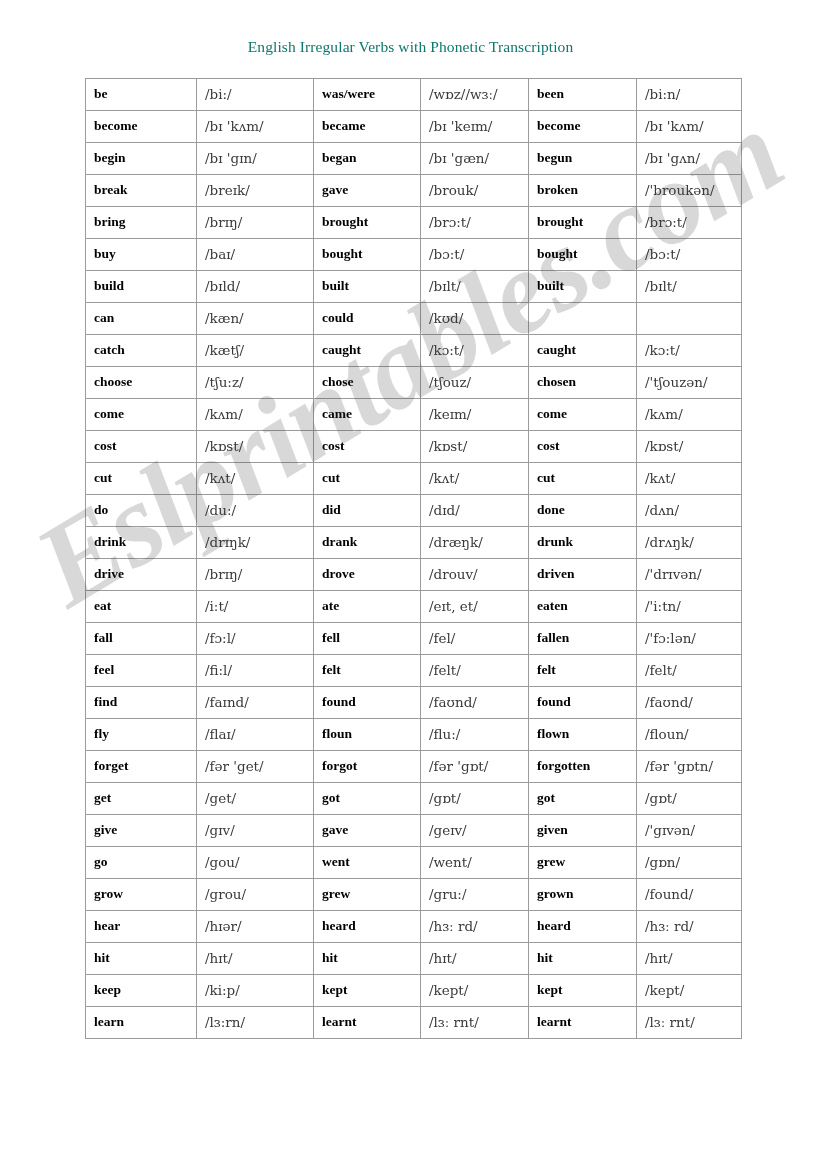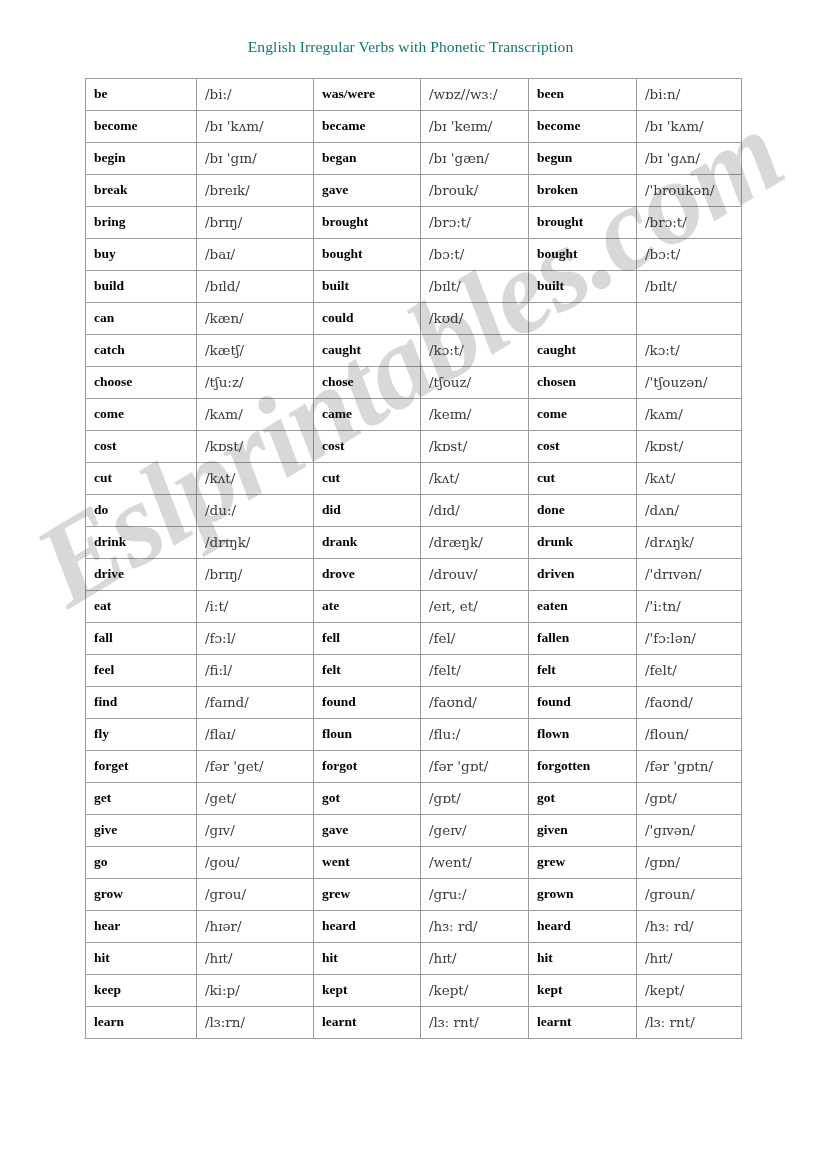--- a/index.html
+++ b/index.html
@@ -332,21 +332,21 @@
             <td class="ipa">/went/</td>
             <td class="verb">grew</td>
             <td class="ipa">/gɒn/</td>
           </tr>
           <tr>
             <td class="verb">grow</td>
             <td class="ipa">/grou/</td>
             <td class="verb">grew</td>
             <td class="ipa">/gru:/</td>
             <td class="verb">grown</td>
-            <td class="ipa">/groun/</td>
+            <td class="ipa">/found/</td>
           </tr>
           <tr>
             <td class="verb">hear</td>
             <td class="ipa">/hɪər/</td>
             <td class="verb">heard</td>
             <td class="ipa">/hɜː rd/</td>
             <td class="verb">heard</td>
             <td class="ipa">/hɜː rd/</td>
           </tr>
           <tr>

